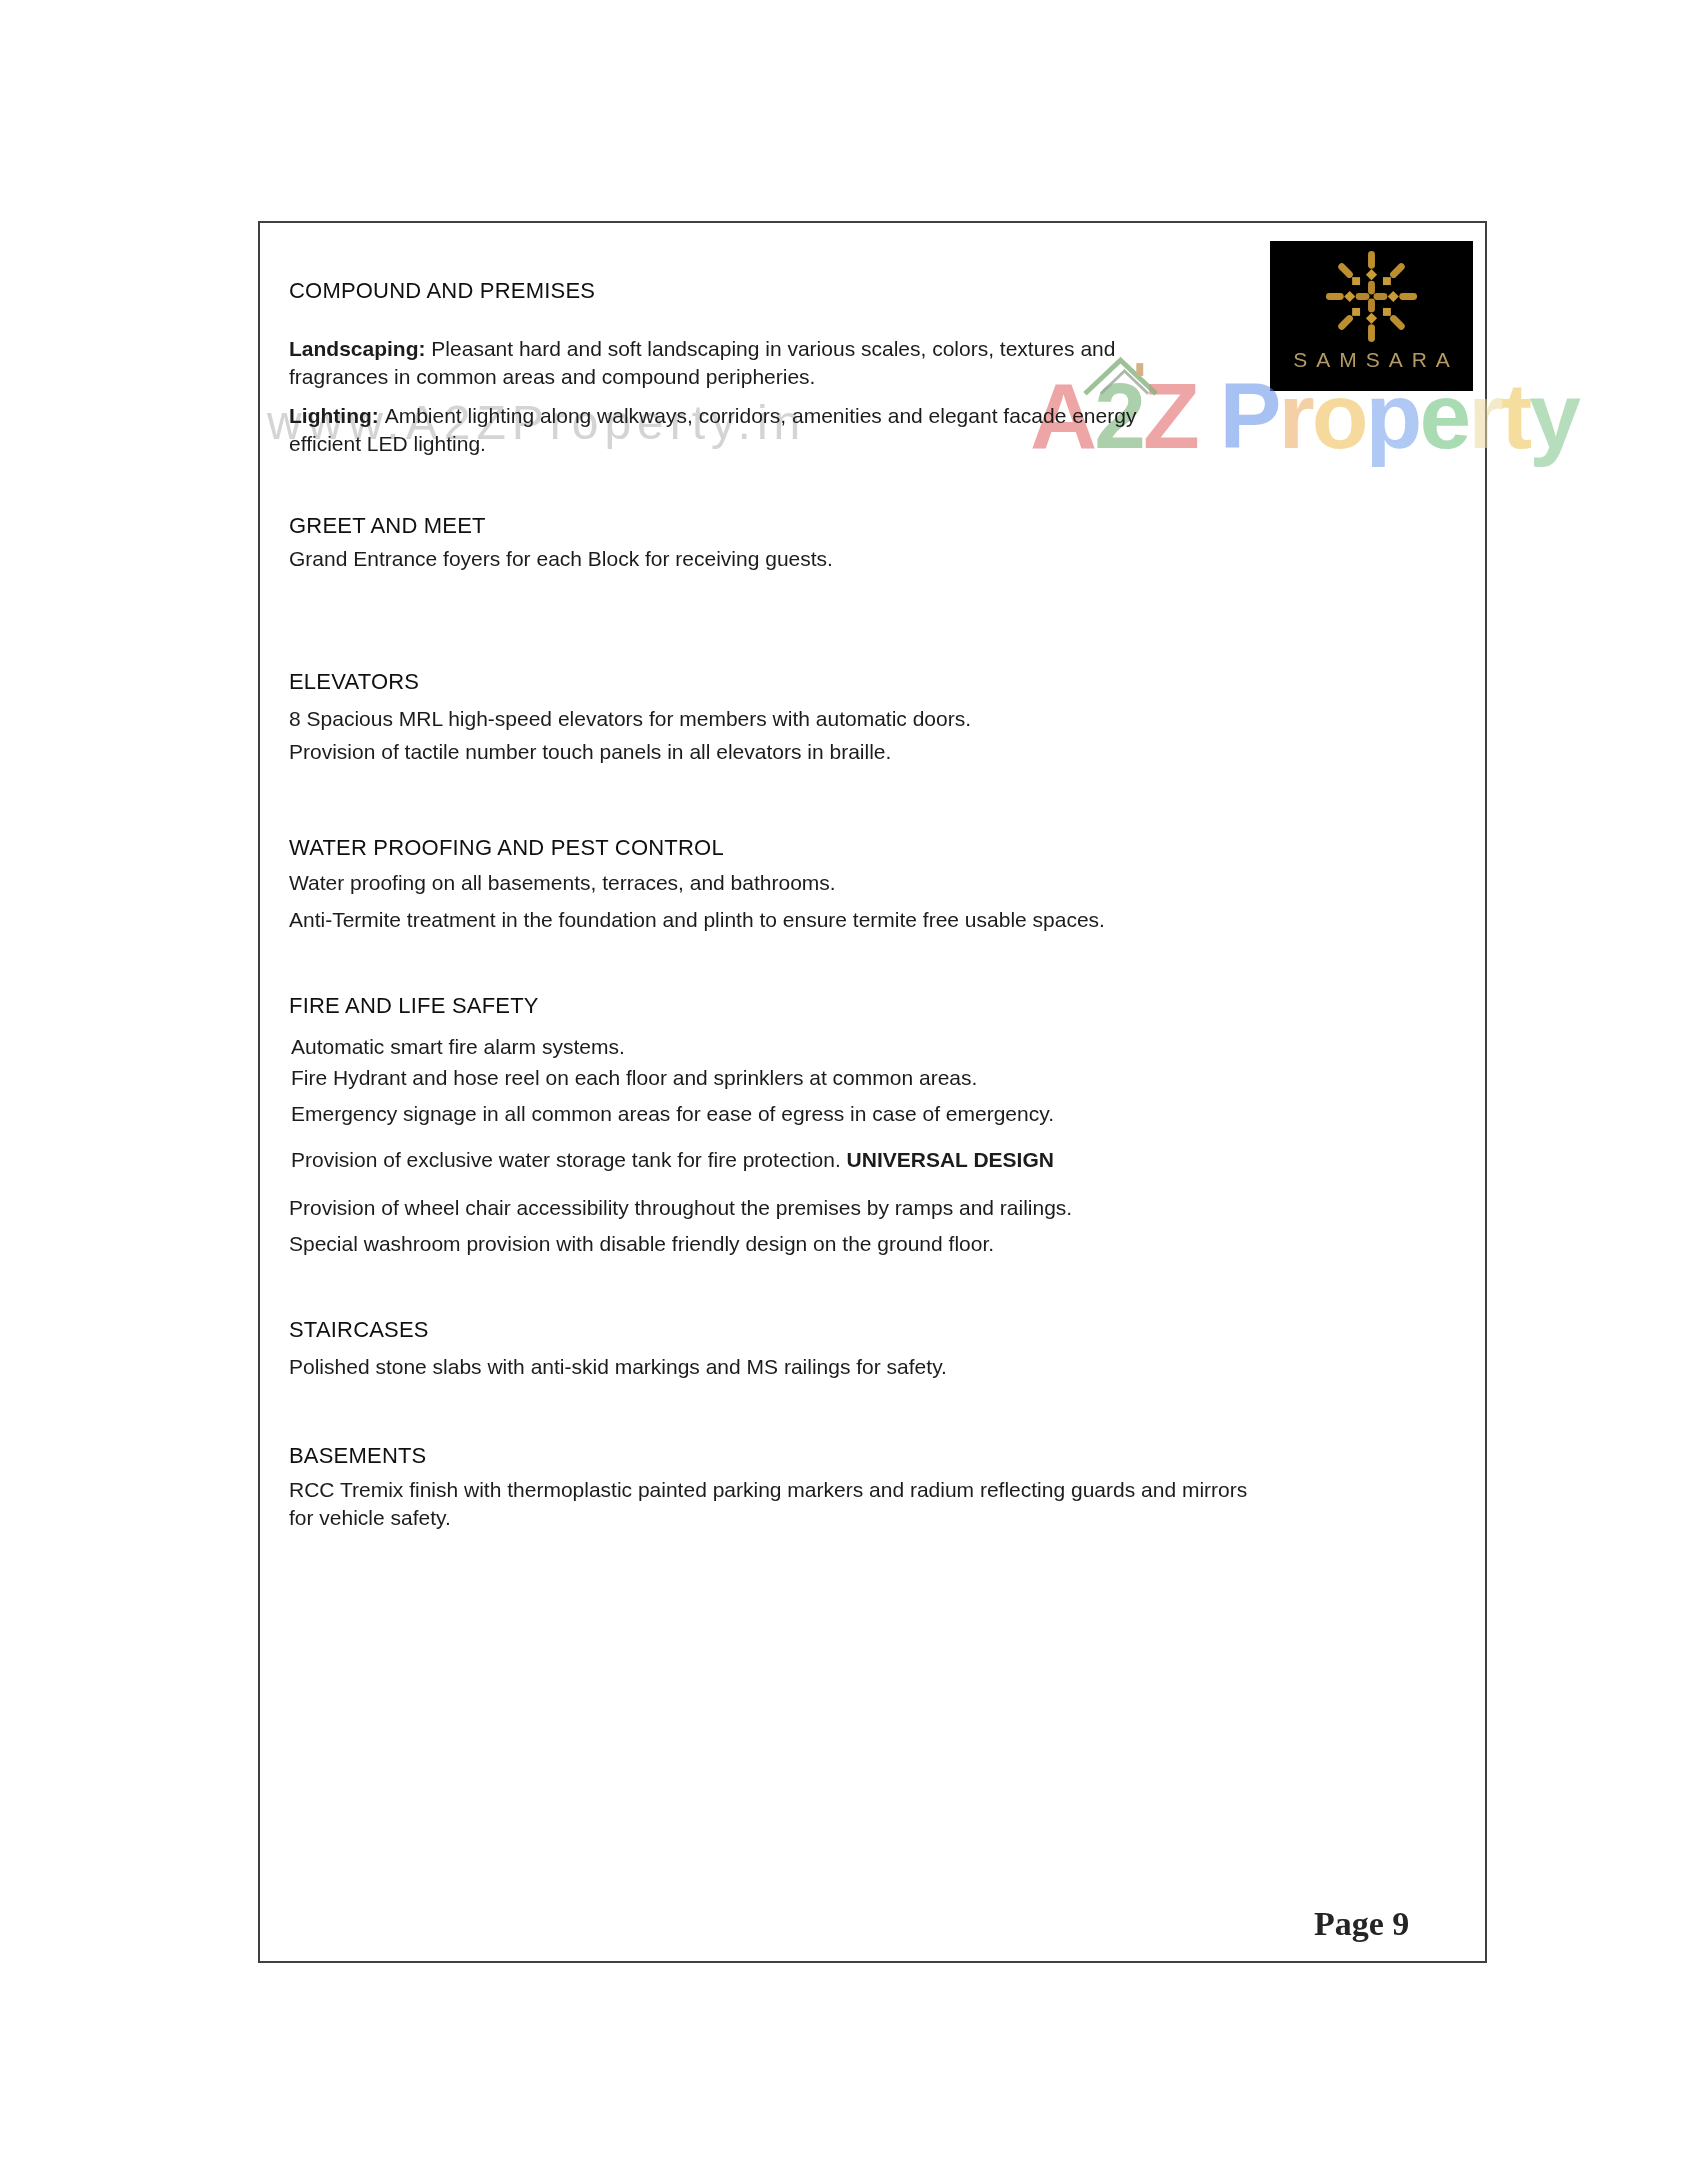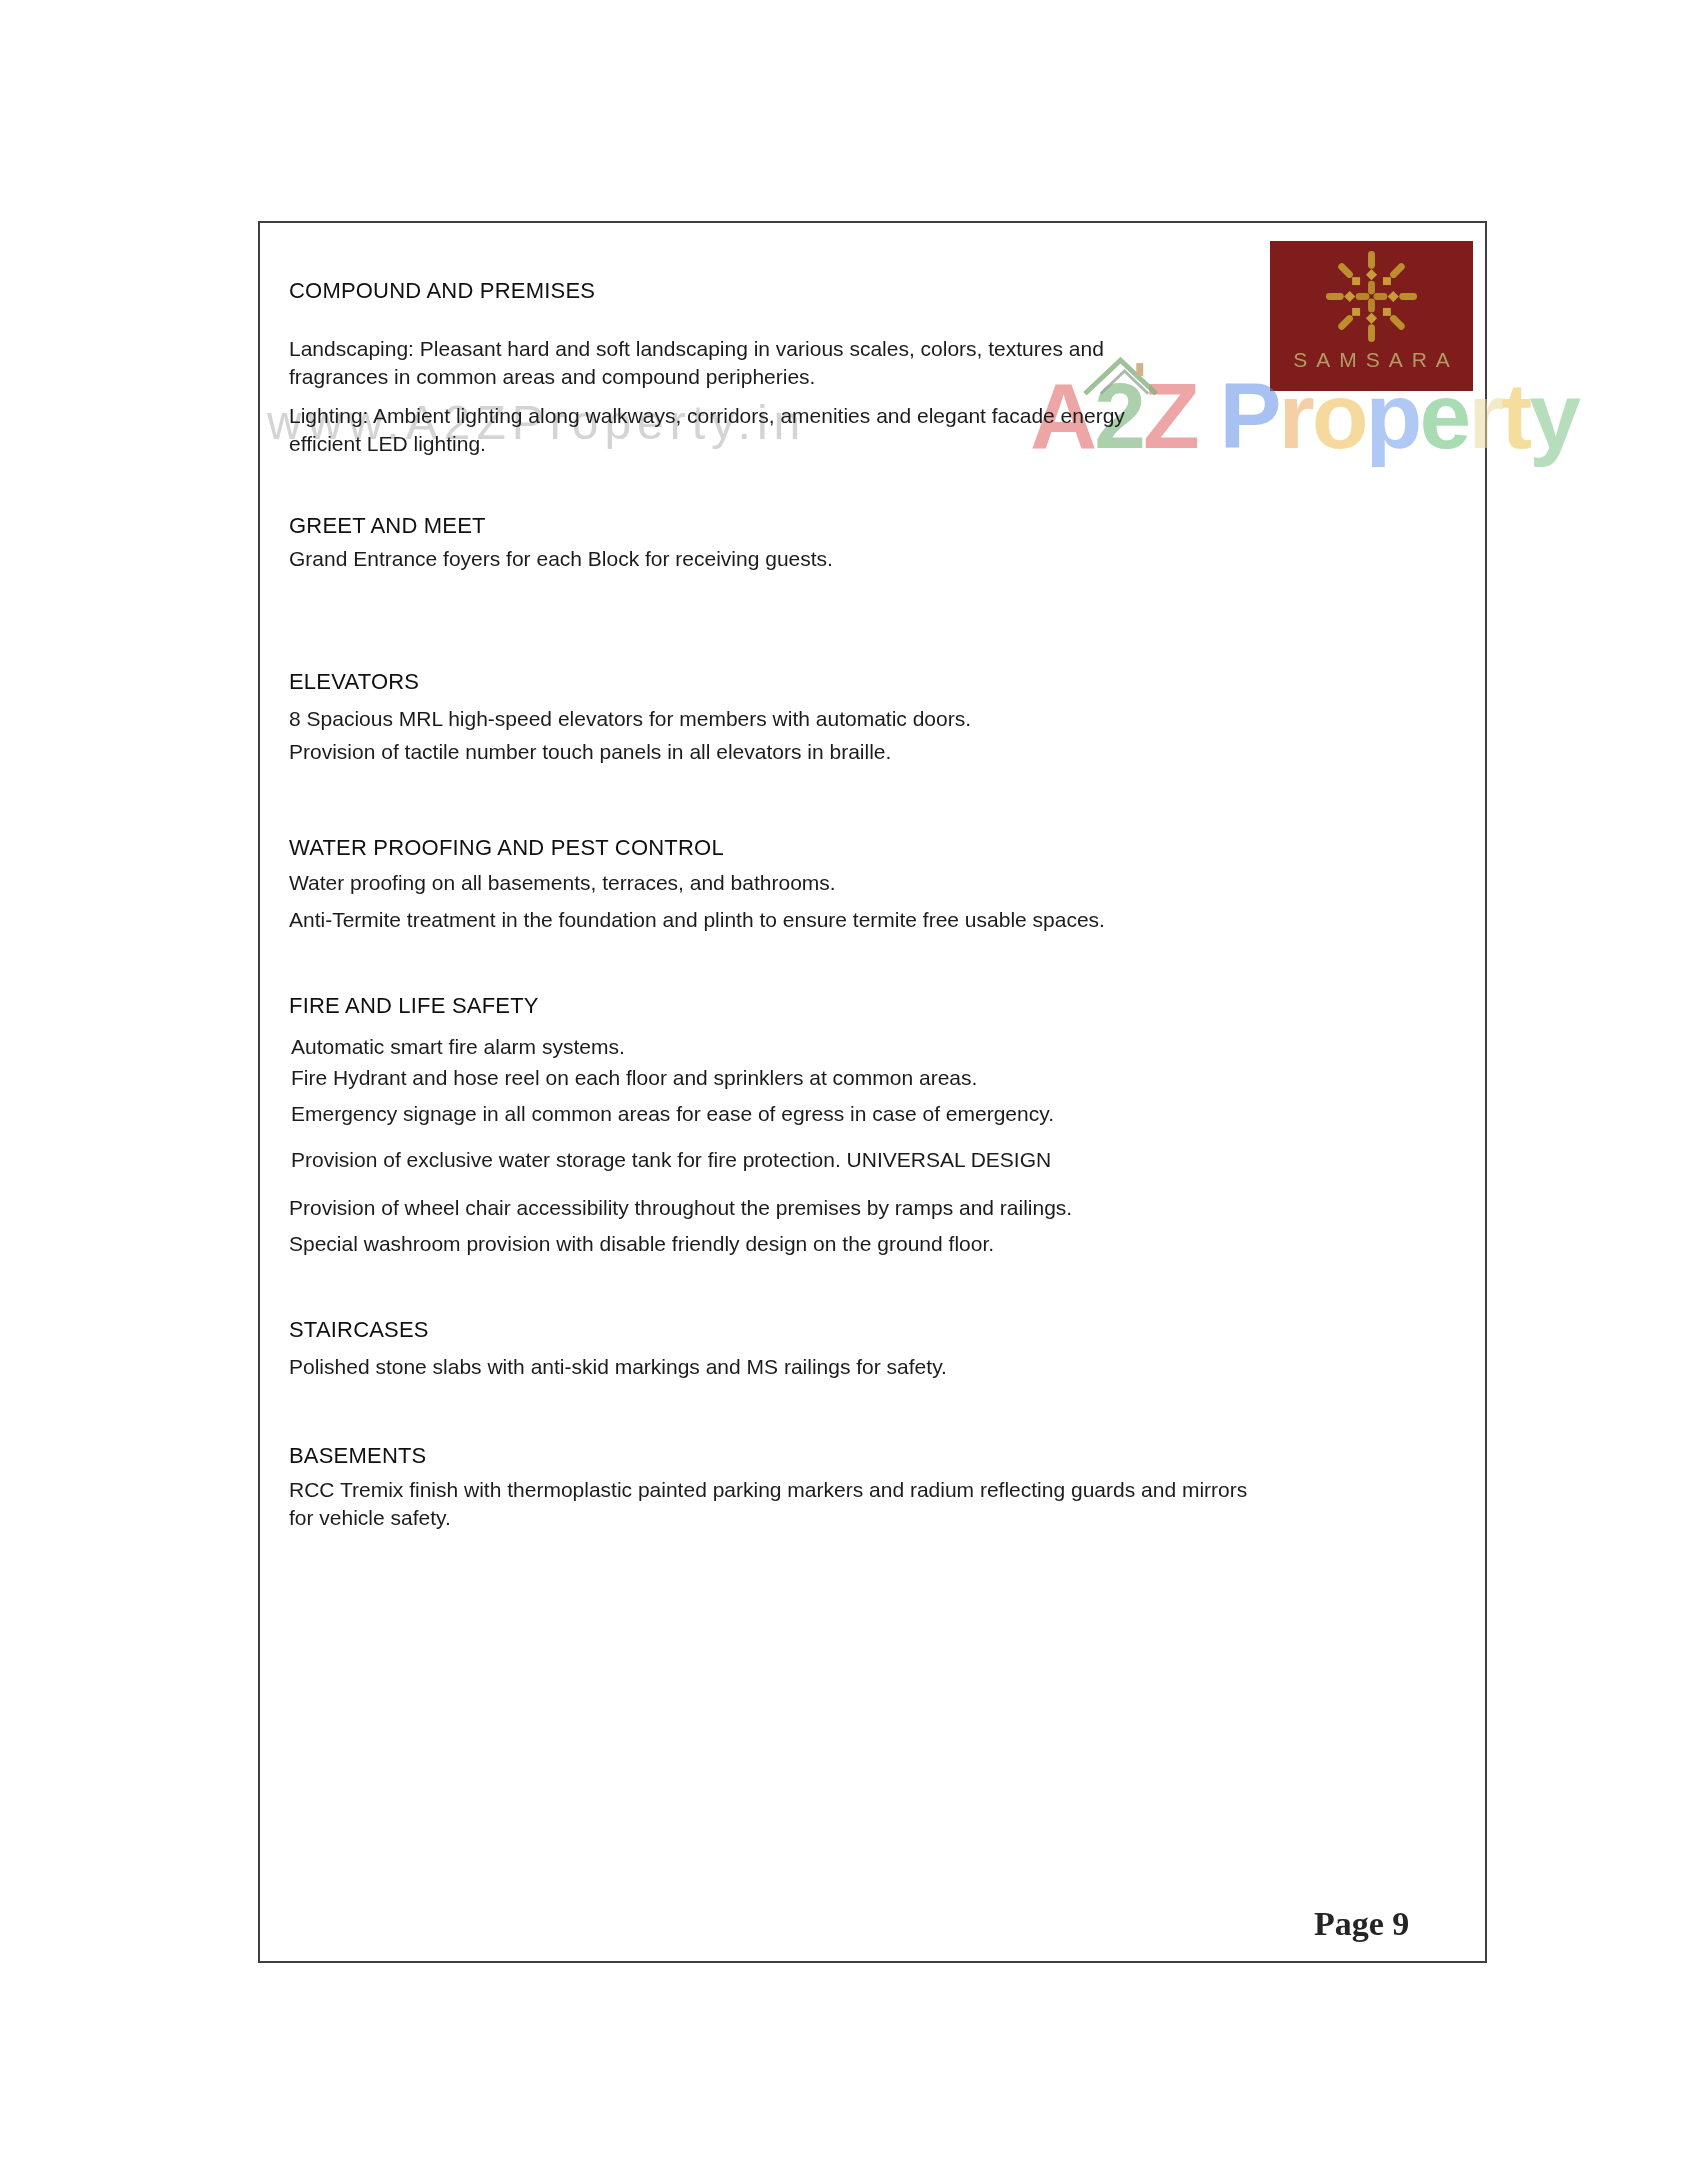--- a/index.html
+++ b/index.html
@@ -28,26 +28,26 @@
     white-space:nowrap;
   }
   .p{
     position:absolute;
     font-size:21px;
     color:#1c1c1c;
     line-height:28px;
     white-space:pre-line;
     z-index:3;
   }
-  .p .b{font-weight:normal;}
+  .p .b{font-weight:bold;}
   .logo-panel{
     position:absolute;
     left:1270px;top:241px;
     width:203px;height:150px;
-    background:#7f1d1d;
+    background:#000000;
     z-index:1;
     display:flex;flex-direction:column;align-items:center;
   }
   .brand{
     margin-top:0px;
     font-size:21px;
     letter-spacing:9px;
     padding-left:9px;
     color:#b49b63;
     white-space:nowrap;

